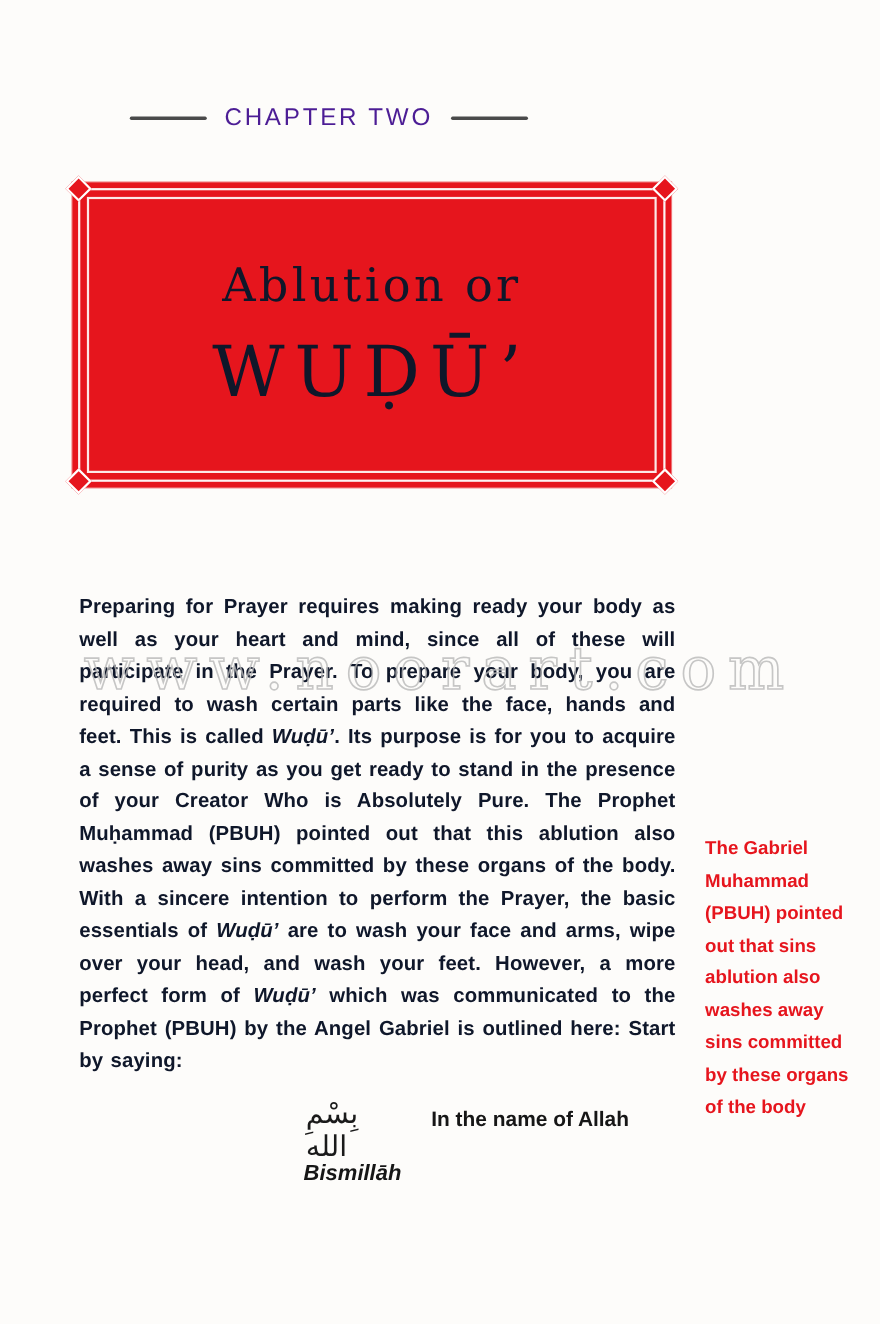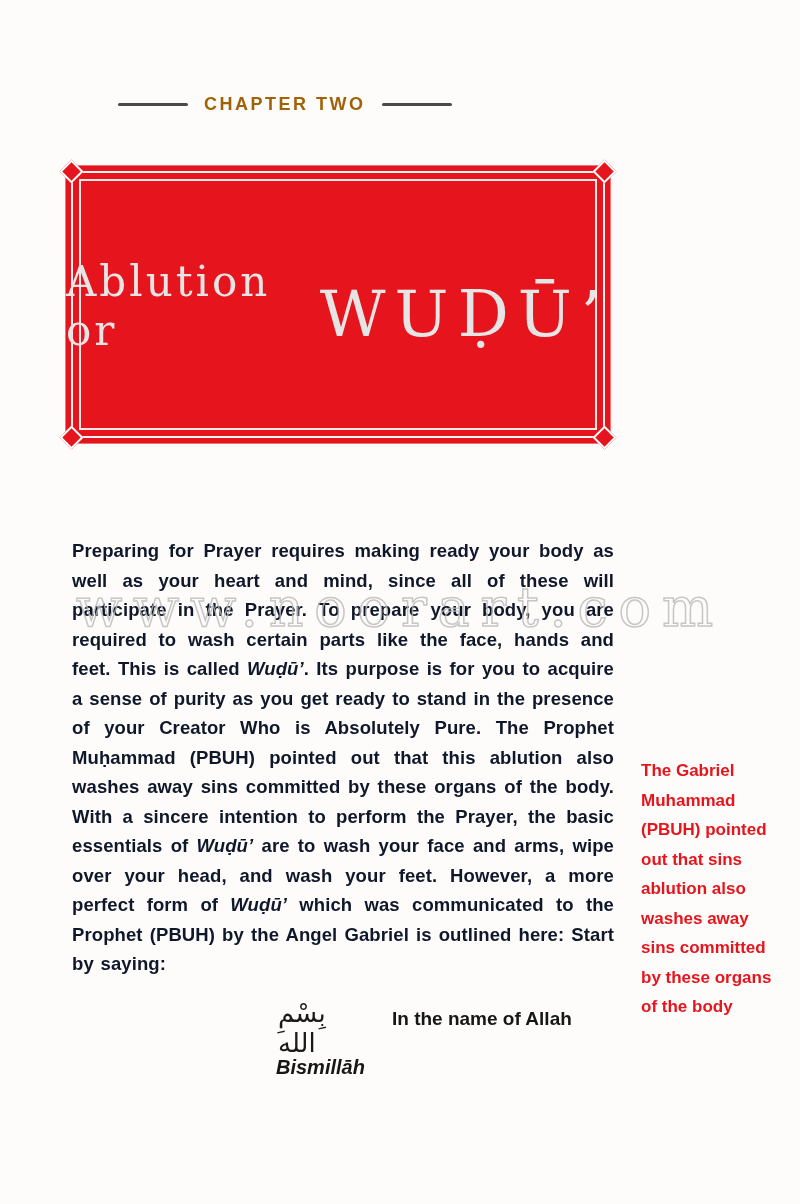--- a/index.html
+++ b/index.html
@@ -23,24 +23,24 @@
     align-items: center;
     gap: 16px;
   }
   .heading-rule {
     width: 70px;
     height: 3px;
     background: #4a4a4a;
     border-radius: 2px;
   }
   .chapter-label {
-    font-size: 18px;
-    font-weight: bold;
+    font-size: 22px;
+    font-weight: normal;
     letter-spacing: 2.5px;
-    color: #a16207;
+    color: #4c1d95;
     white-space: nowrap;
   }
 
   
   .title-box {
     position: absolute;
     left: 66px;
     top: 166px;
     width: 544px;
     height: 277px;
@@ -69,24 +69,24 @@
     z-index: 3;
   }
   .corner-tl { left: -3px;  top: -3px; }
   .corner-tr { right: -3px; top: -3px; }
   .corner-bl { left: -3px;  bottom: -3px; }
   .corner-br { right: -3px; bottom: -3px; }
   .title-box-content {
     position: absolute;
     inset: 0;
     display: flex;
-    flex-direction: row;
+    flex-direction: column;
     align-items: center;
     justify-content: center;
-    color: #e5e5e5;
+    color: #0f172a;
     font-family: "DejaVu Serif", "Liberation Serif", serif;
     z-index: 2;
   }
   .box-title-line1 {
     font-size: 42px;
     letter-spacing: 3px;
     margin-top: 2px;
   }
   .box-title-line2 {
     font-size: 64px;

